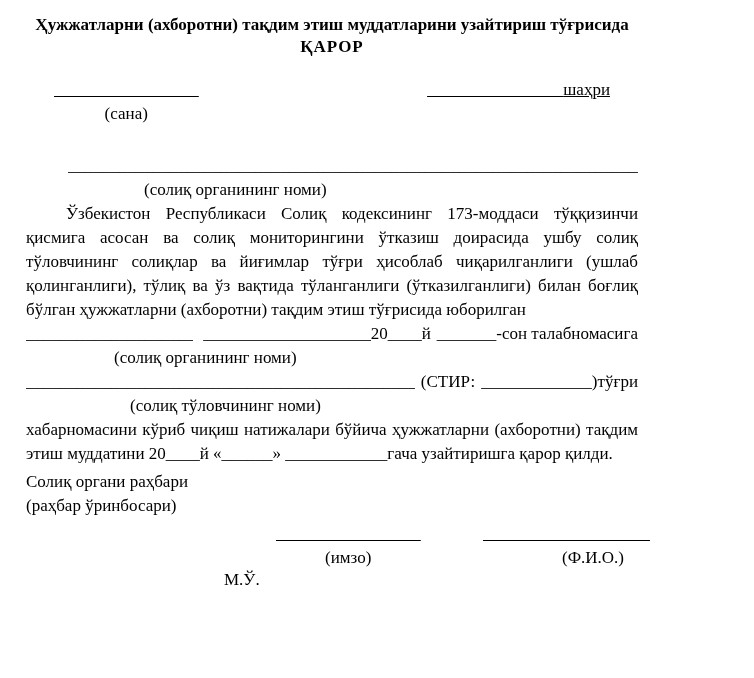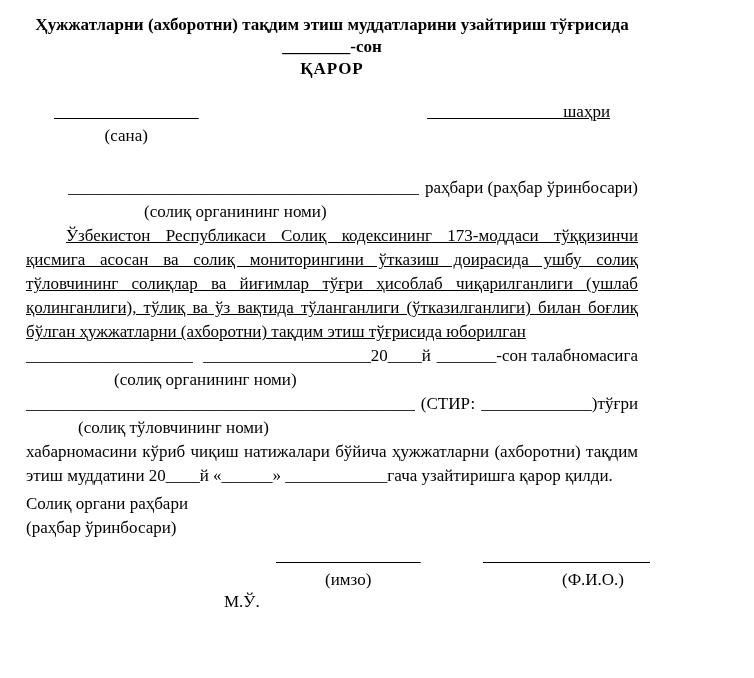--- a/index.html
+++ b/index.html
@@ -24,53 +24,52 @@
   .meta-col { text-align:center; }
   .nowrap { white-space:nowrap; overflow:hidden;text-decoration:underline; }
 
   .fline { display:flex; white-space:pre; overflow:hidden; }
   .fline .fill { flex:1 1 auto; overflow:hidden; white-space:nowrap; }
   .ml6 { margin-left:6px; }
   .ml10 { margin-left:10px; }
   .addr-line { margin-top:28px; padding-left:42px; }
 
   .para { text-align:justify; }
-  .indent { text-indent:40px;text-decoration:underline; }
+  .indent { text-indent:40px; }
 
   .lbl { white-space:nowrap; }
   .lbl-org1 { margin-left:118px; }
   .lbl-org2 { margin-left:88px; }
-  .lbl-taxpayer { margin-left:52px; }
+  .lbl-taxpayer { margin-left:104px; }
 
   .sig-head { margin-top:4px; }
   .sig-row { display:flex; gap:62px; margin-left:250px; margin-top:4px; }
   .sig-col { text-align:center; }
   .stamp { margin-left:198px; margin-top:-2px; }
 </style>
 </head>
 <body>
 
 <div class="page">
 
   <div class="hdr">
     <div>Ҳужжатларни (ахборотни) тақдим этиш муддатларини узайтириш тўғрисида</div>
-    <div>________-сон</div>
     <div class="doc-type">ҚАРОР</div>
   </div>
 
   <div class="meta-row">
     <div class="meta-col">
       <div class="nowrap">_________________</div>
       <div>(сана)</div>
     </div>
     <div class="nowrap"><span>________________</span><span>шаҳри</span></div>
   </div>
 
   <div class="fline addr-line">
-    <span class="fill">______________________________________________________________________________________________________________</span><span class="ml6">раҳбари (раҳбар ўринбосари)</span>
+    <span class="fill">______________________________________________________________________________________________________________</span>
   </div>
   <div class="lbl lbl-org1">(солиқ органининг номи)</div>
 
   <div class="para indent">Ўзбекистон Республикаси Солиқ кодексининг 173-моддаси тўққизинчи қисмига асосан ва солиқ мониторингини ўтказиш доирасида ушбу солиқ тўловчининг солиқлар ва йиғимлар тўғри ҳисоблаб чиқарилганлиги (ушлаб қолинганлиги), тўлиқ ва ўз вақтида тўланганлиги (ўтказилганлиги) билан боғлиқ бўлган ҳужжатларни (ахборотни) тақдим этиш тўғрисида юборилган</div>
 
   <div class="fline">
     <span class="fill">______________________________________________________________________________________________________________</span><span class="fill ml10">______________________________________________________________________________________________________________</span><span>20</span><span>____</span><span>й</span><span class="ml6">_______</span><span>-сон талабномасига</span>
   </div>
   <div class="lbl lbl-org2">(солиқ органининг номи)</div>
 

